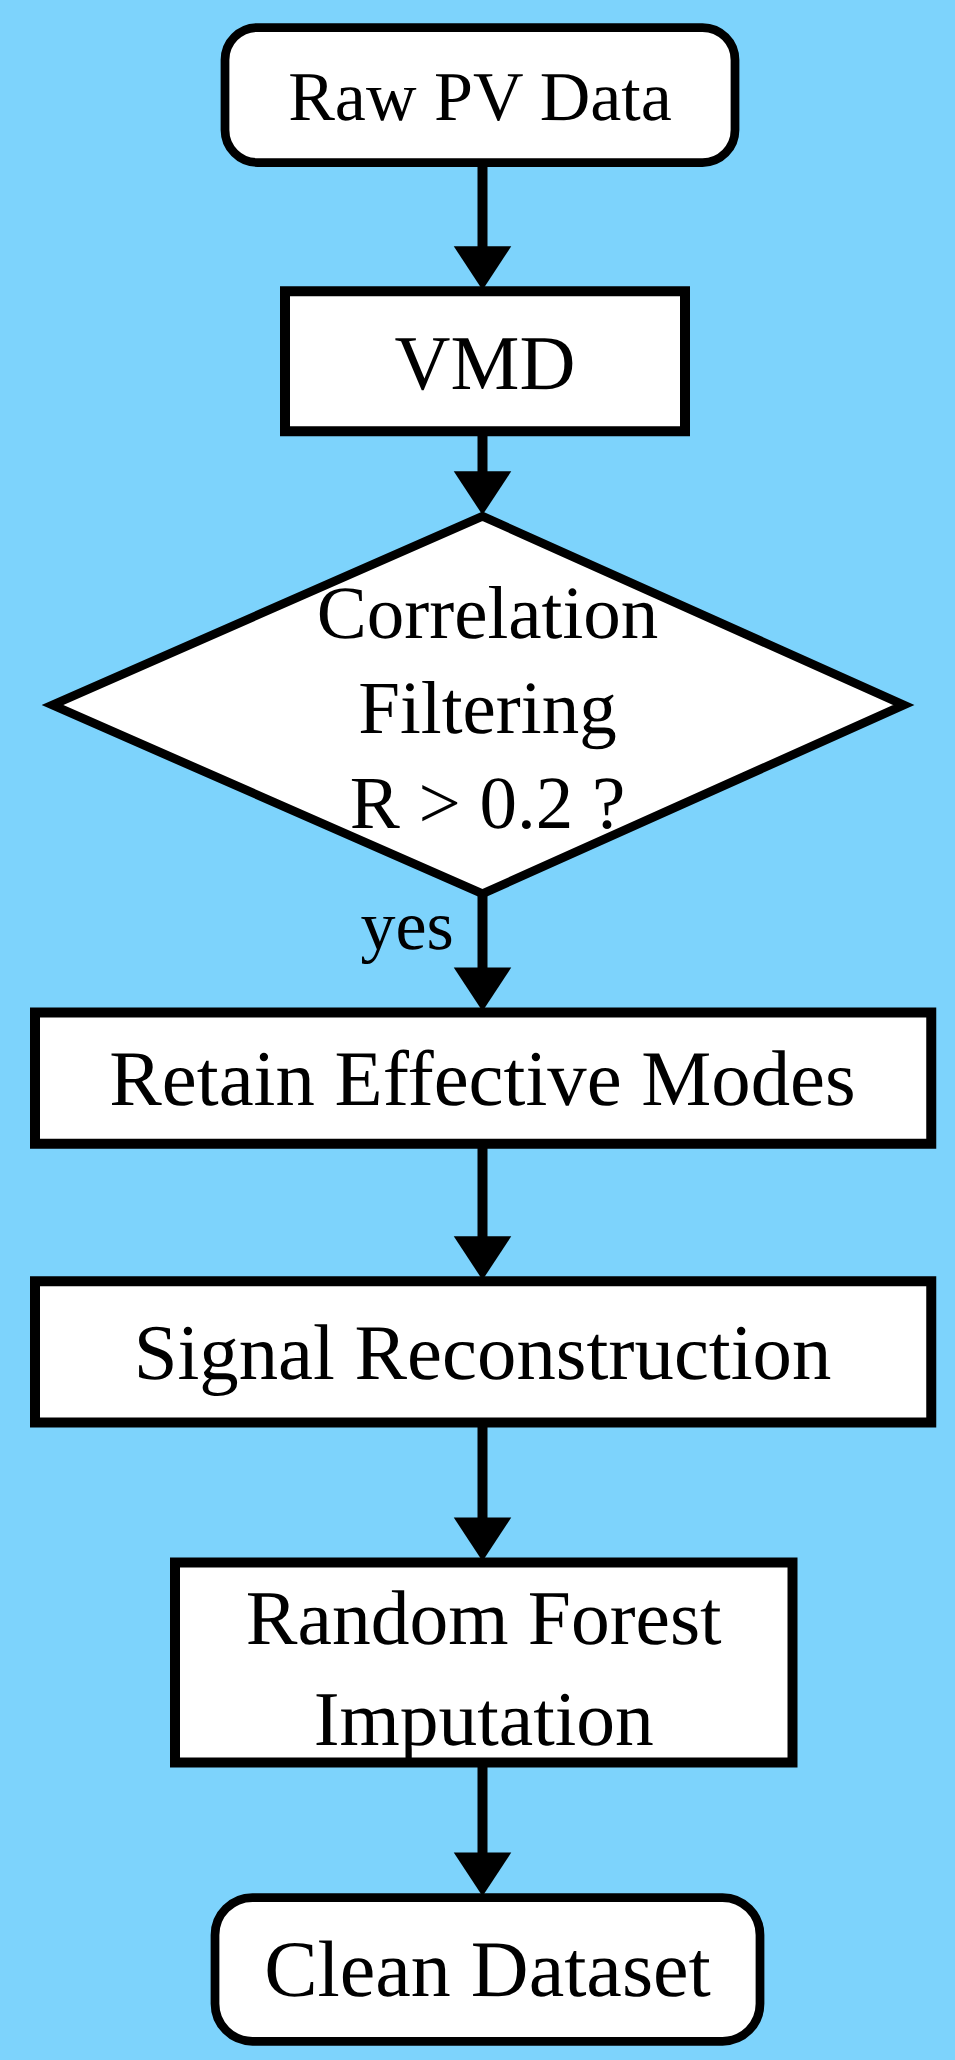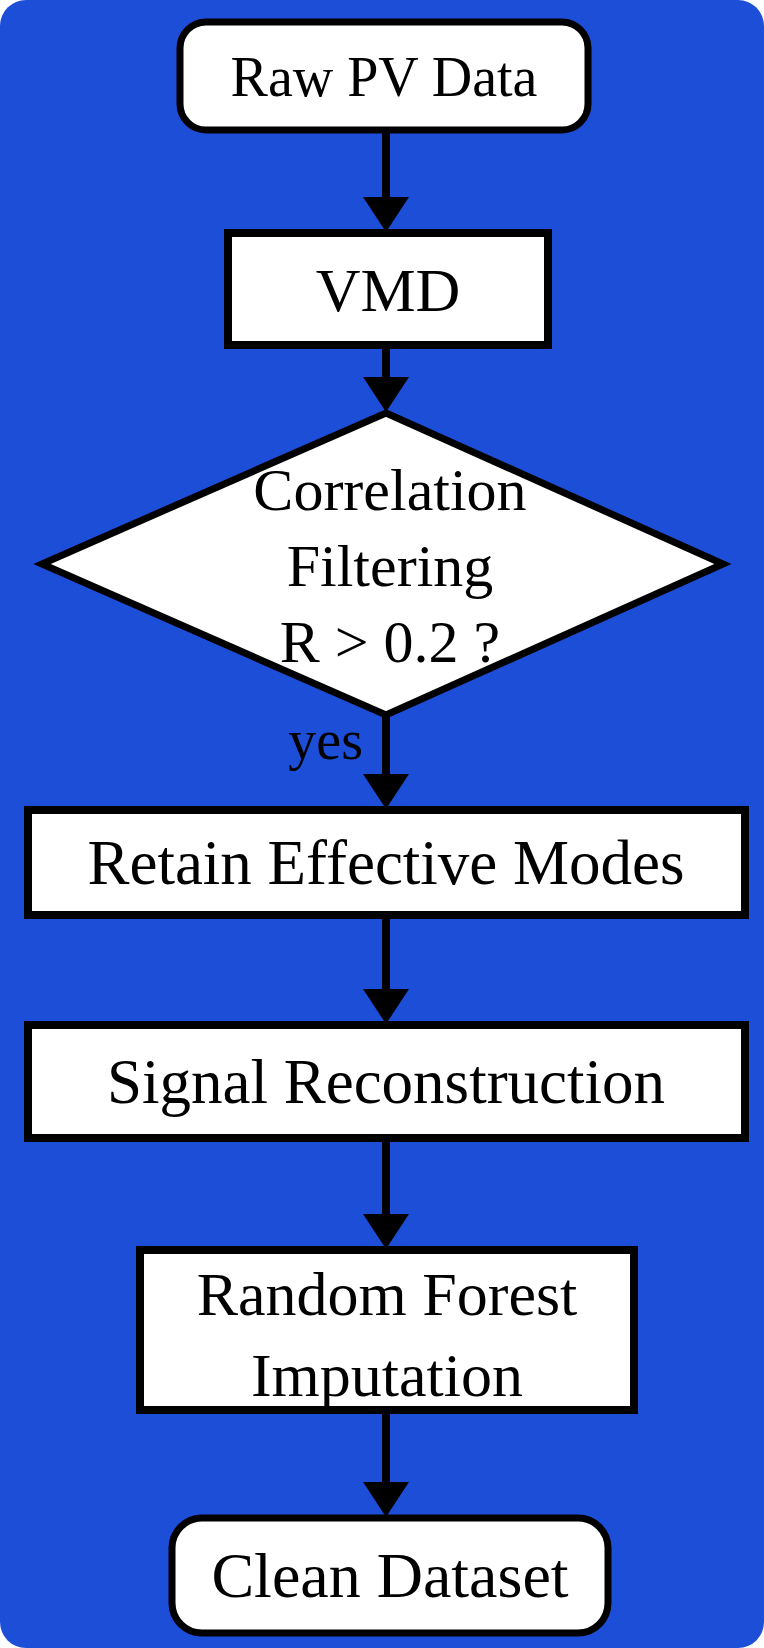--- a/index.html
+++ b/index.html
@@ -3,23 +3,22 @@
 <meta charset="utf-8">
 <style>
   html, body {
     margin: 0;
     padding: 0;
     background: #ffffff;
   }
   .canvas-wrap {
     width: 764px;
     height: 1648px;
-    background: #1d4ed8;
+    background: #7dd3fc;
     position: relative;
-    border-radius: 26px;
   }
   svg text {
     font-family: "Liberation Serif", "DejaVu Serif", serif;
     fill: #000000;
   }
   .node-shape {
     fill: #ffffff;
     stroke: #000000;
   }
   .edge-line {

